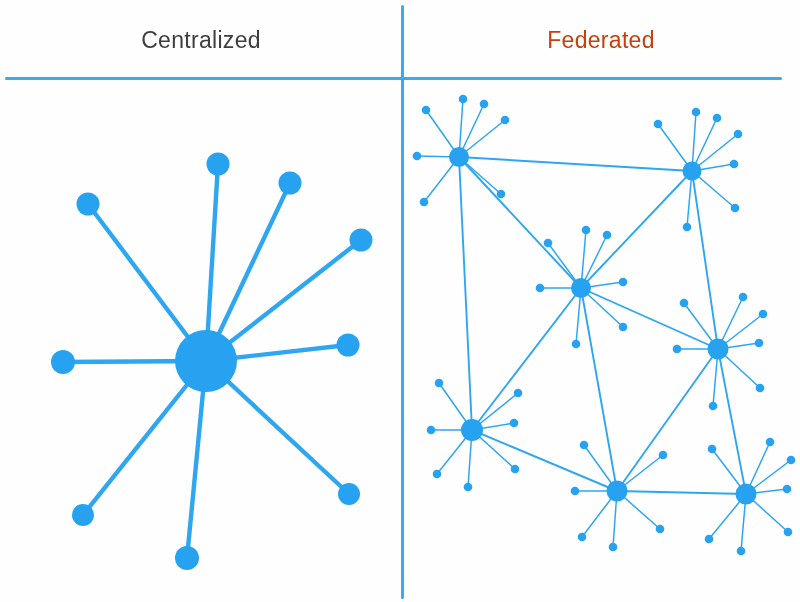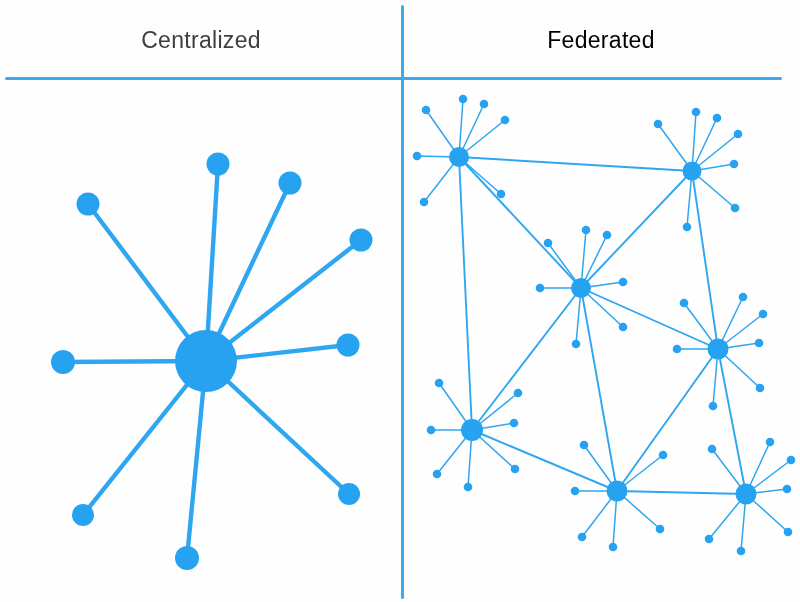--- a/index.html
+++ b/index.html
@@ -36,21 +36,21 @@
     width:3px;height:594px;
     border-radius:2px;
   }
   svg.net{position:absolute;left:0;top:0;}
 </style>
 </head>
 <body>
 
 <div class="canvas" style="background: rgb(254, 254, 254);">
   <div class="panel-title left" style="color: rgb(62, 62, 62);">Centralized</div>
-  <div class="panel-title right" style="color: #000000;">Federated</div>
+  <div class="panel-title right" style="color: #c2410c;">Federated</div>
   <div class="h-rule" style="background: rgb(59, 170, 242);"></div>
   <div class="v-rule" style="background: rgb(59, 170, 242);"></div>
   <svg class="net" id="net" width="800" height="602" viewBox="0 0 800 602">
       <line x1="206" y1="361" x2="88" y2="204" stroke="#2FA6F0" stroke-width="4.4" stroke-linecap="round"></line>
       <line x1="206" y1="361" x2="218" y2="164" stroke="#2FA6F0" stroke-width="4.4" stroke-linecap="round"></line>
       <line x1="206" y1="361" x2="290" y2="183" stroke="#2FA6F0" stroke-width="4.4" stroke-linecap="round"></line>
       <line x1="206" y1="361" x2="361" y2="240" stroke="#2FA6F0" stroke-width="4.4" stroke-linecap="round"></line>
       <line x1="206" y1="361" x2="348" y2="345" stroke="#2FA6F0" stroke-width="4.4" stroke-linecap="round"></line>
       <line x1="206" y1="361" x2="349" y2="494" stroke="#2FA6F0" stroke-width="4.4" stroke-linecap="round"></line>
       <line x1="206" y1="361" x2="187" y2="558" stroke="#2FA6F0" stroke-width="4.4" stroke-linecap="round"></line>

